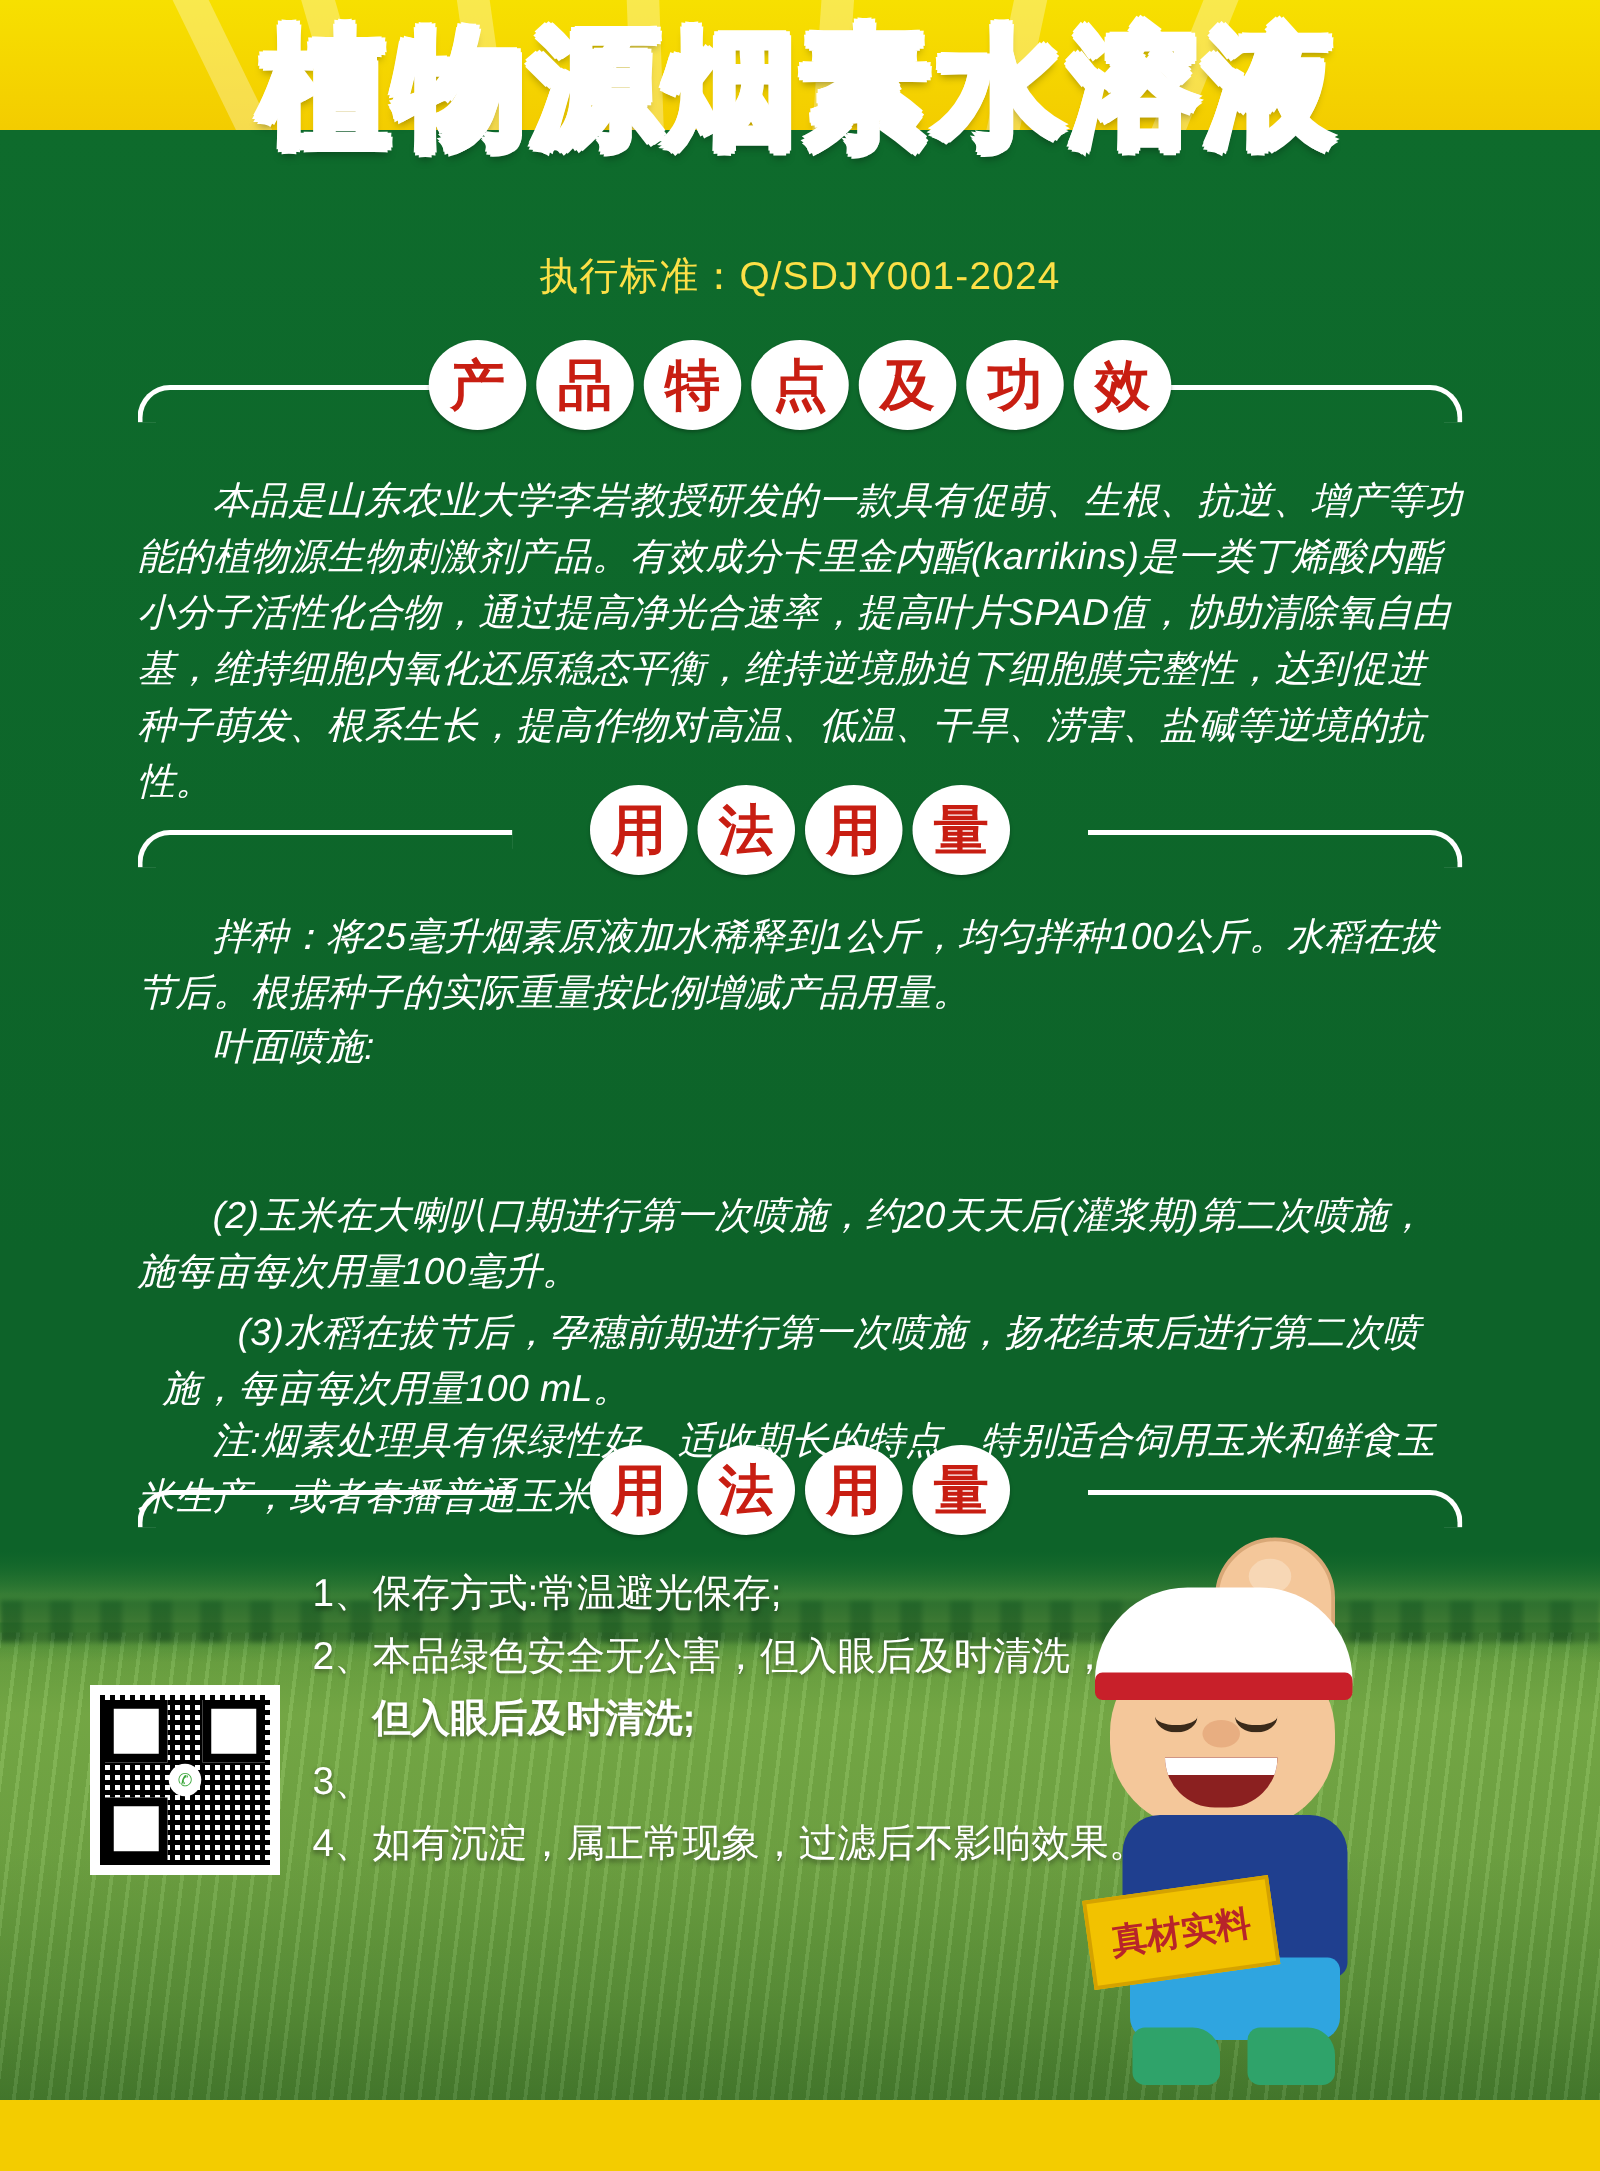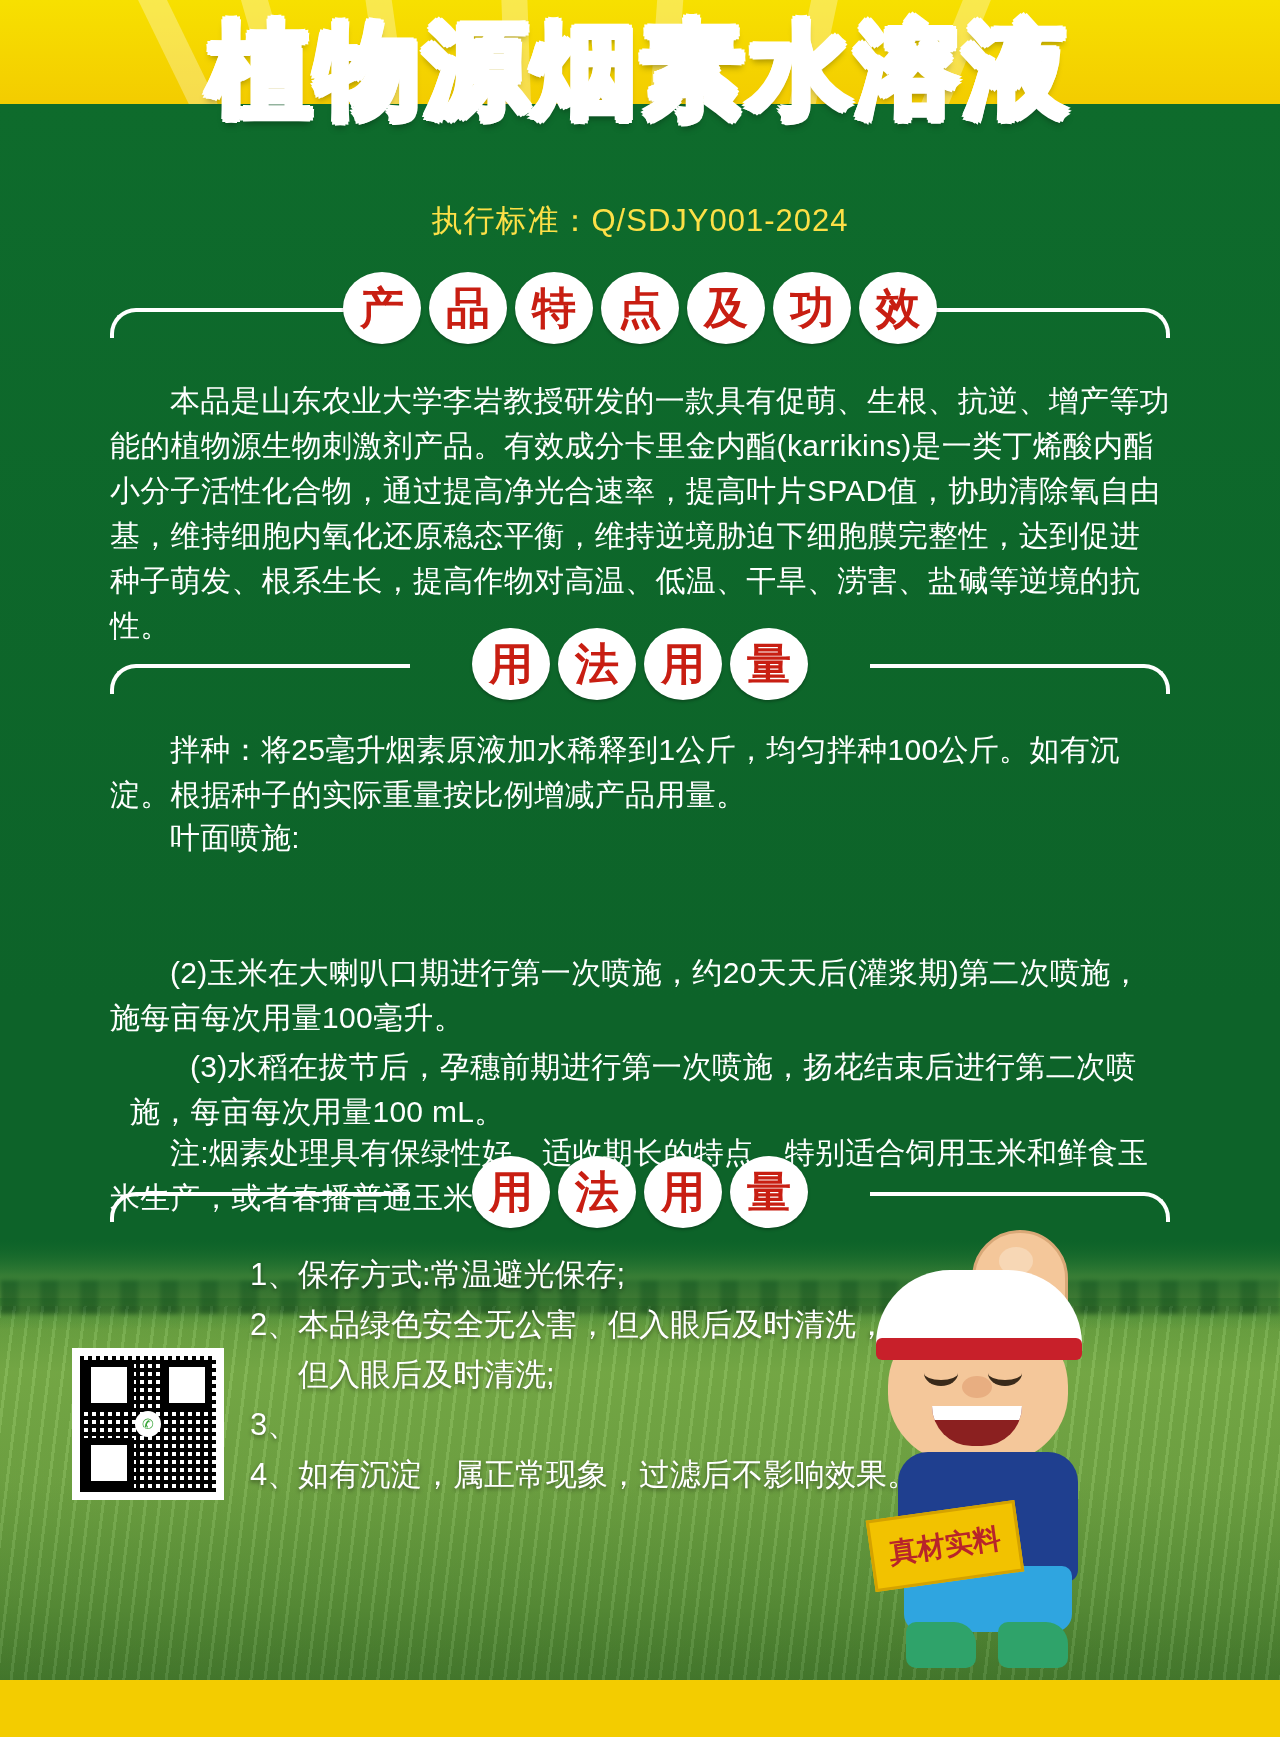--- a/index.html
+++ b/index.html
@@ -179,35 +179,35 @@
   }
 
   
   .para {
     position: absolute;
     color: #ffffff;
     font-size: 30px;
     line-height: 45px;
     letter-spacing: 0.3px;
   }
-  .indent { text-indent: 2em; }
+  .indent { text-indent: 2em; font-style: italic; }
 
   
   .notes {
     position: absolute;
     left: 250px;
     top: 1250px;
     color: #ffffff;
     font-size: 31px;
     line-height: 50px;
     text-shadow: 0 2px 4px rgba(0,0,0,.45);
   }
   .notes .row { display: flex; }
   .notes .num { width: 48px; flex: none; }
-  .notes .sub { padding-left: 48px; }
+  .notes .sub { padding-left: 48px; font-weight: bold; }
 
   
   .qr {
     position: absolute;
     left: 72px;
     top: 1348px;
     width: 152px;
     height: 152px;
     background: #ffffff;
     padding: 8px;
@@ -358,21 +358,21 @@
   <div class="section-head" style="top:628px;">
     <div class="rule"></div>
     <div class="chips">
       <div class="chip">用</div>
       <div class="chip">法</div>
       <div class="chip">用</div>
       <div class="chip">量</div>
     </div>
   </div>
 
-  <div class="para indent" style="left:110px; top:727px; width:1060px;">拌种：将25毫升烟素原液加水稀释到1公斤，均匀拌种100公斤。如有沉淀。根据种子的实际重量按比例增减产品用量。</div>
+  <div class="para indent" style="left:110px; top:727px; width:1060px;">拌种：将25毫升烟素原液加水稀释到1公斤，均匀拌种100公斤。水稻在拔节后。根据种子的实际重量按比例增减产品用量。</div>
   <div class="para indent" style="left:110px; top:815px; width:1060px;">叶面喷施:</div>
   <div class="para indent" style="left:110px; top:950px; width:1060px;">(2)玉米在大喇叭口期进行第一次喷施，约20天天后(灌浆期)第二次喷施，施每亩每次用量100毫升。</div>
   <div class="para indent" style="left:110px; top:1044px; width:1060px;margin-left:20px;">(3)水稻在拔节后，孕穗前期进行第一次喷施，扬花结束后进行第二次喷施，每亩每次用量100 mL。</div>
   <div class="para indent" style="left:110px; top:1130px; width:1060px;">注:烟素处理具有保绿性好、适收期长的特点，特别适合饲用玉米和鲜食玉米生产，或者春播普通玉米。</div>
 
   <div class="section-head" style="top:1156px;">
     <div class="rule"></div>
     <div class="chips">
       <div class="chip">用</div>
       <div class="chip">法</div>

